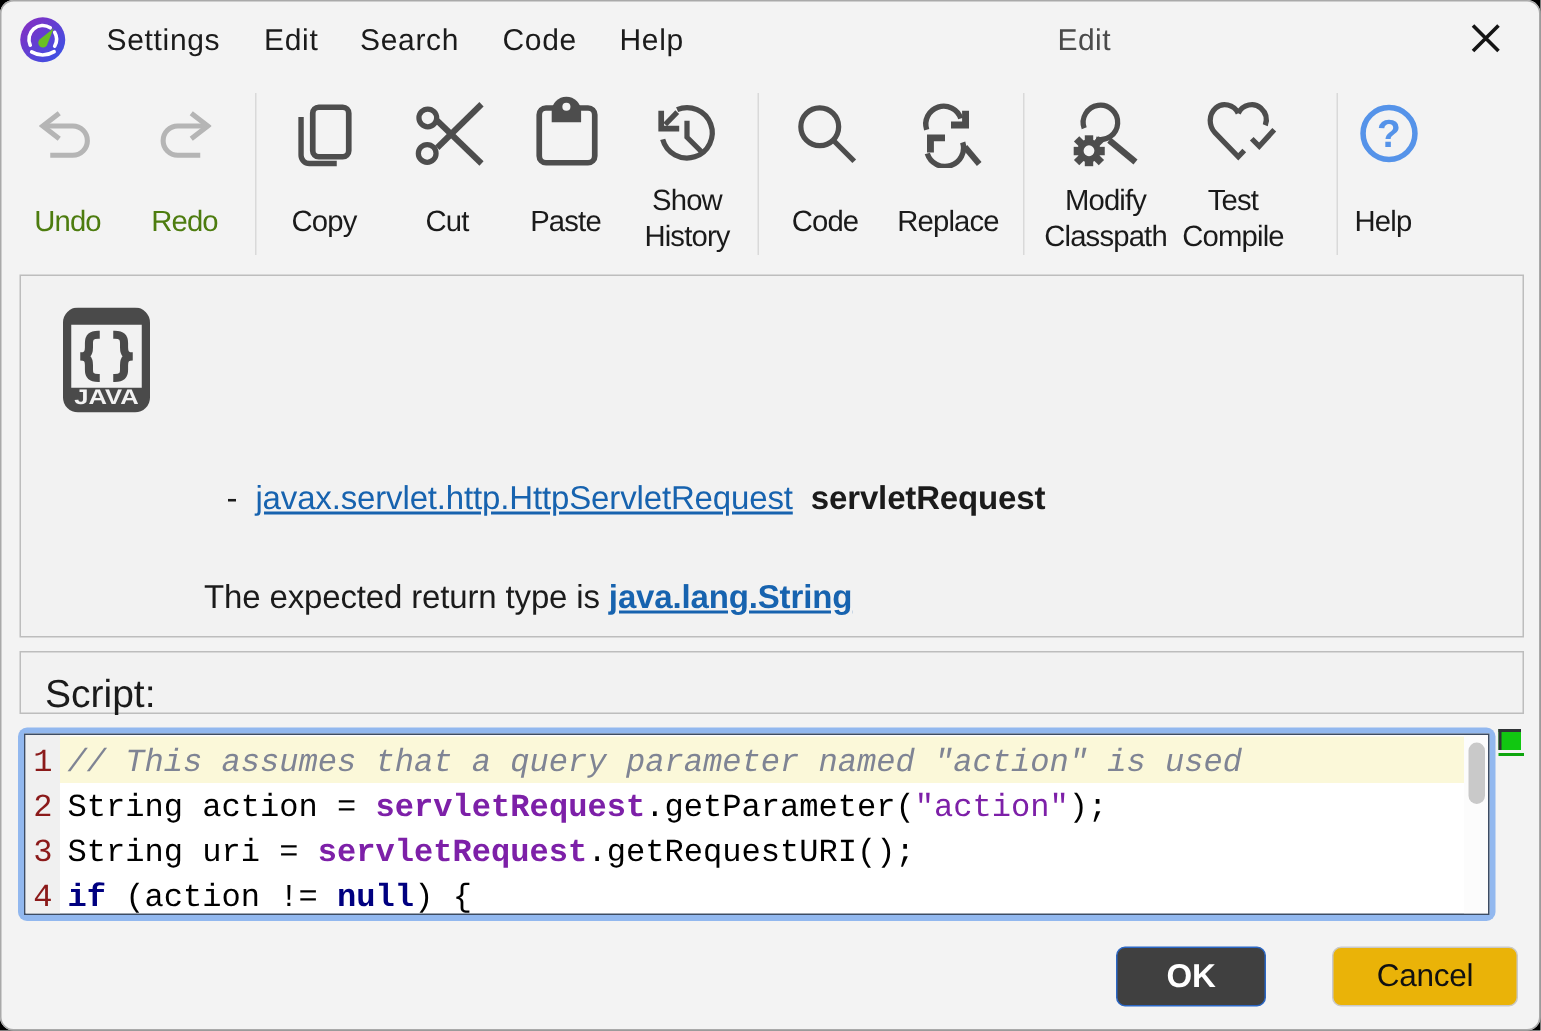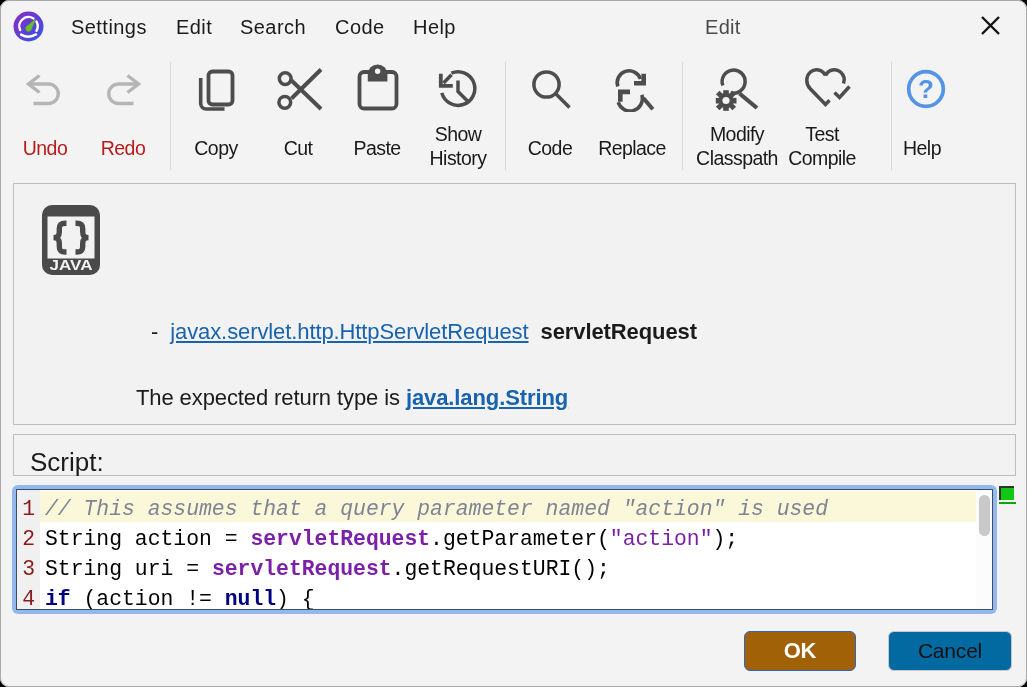--- a/index.html
+++ b/index.html
@@ -8,21 +8,21 @@
 .win{position:absolute;left:0;top:0;width:1027px;height:687px;background:#f3f3f3;
   border-radius:9px;}
 .winborder{position:absolute;left:0;top:0;width:1025px;height:685px;
   border:1px solid #a9a9a9;border-radius:9px;pointer-events:none;z-index:50;}
 .abs{position:absolute;}
 .menuitem{position:absolute;top:13px;font-size:20px;color:#1b1b1b;line-height:28px;white-space:nowrap;letter-spacing:0.45px;}
 .title{position:absolute;top:13px;left:705px;font-size:20px;color:#4a4a4a;line-height:28px;letter-spacing:0.3px;}
 .sep{position:absolute;width:1px;top:62px;height:108px;background:#d9d9d9;}
 .tlabel{position:absolute;font-size:19.5px;color:#1a1a1a;white-space:nowrap;text-align:center;
   transform:translateX(-50%);line-height:24px;letter-spacing:-0.55px;}
-.tlabel.dis{color:#b91c1c;}
+.tlabel.dis{color:#4d7c0f;}
 .panel{position:absolute;left:13px;width:1003px;border:1px solid #bdbdbd;background:#f2f2f2;box-sizing:border-box;}
 .itext{position:absolute;font-size:22px;color:#1b1b1b;letter-spacing:-0.1px;white-space:nowrap;line-height:26px;}
 .slabel{position:absolute;font-size:26px;color:#1b1b1b;white-space:nowrap;}
 a.lnk{color:#1763af;text-decoration:underline;}
 .code{font-family:"Liberation Mono",monospace;font-size:21.4px;white-space:pre;}
 </style>
 </head>
 <body>
 <div class="win">
 
@@ -181,19 +181,19 @@
     <div class="abs" style="left:0;top:0;width:23px;height:119px;background:#f0f0f0;"></div>
     <div class="abs" style="left:23px;top:1px;width:936px;height:31px;background:#fbf8d9;"></div>
     <div class="code abs" style="left:0px;top:4px;line-height:30px;color:#8b1a1a;text-align:right;width:18px;">1<br>2<br>3<br>4</div>
     <div class="code abs" style="left:28px;top:4px;line-height:30px;color:#000;"><span style="color:#7f8494;font-style:italic">// This assumes that a query parameter named "action" is used</span><br>String action = <b style="color:#7d20a8">servletRequest</b>.getParameter(<span style="color:#7d20a8">"action"</span>);<br>String uri = <b style="color:#7d20a8">servletRequest</b>.getRequestURI();<br><b style="color:#000080">if</b> (action != <b style="color:#000080">null</b>) {</div>
     <div class="abs" style="left:959px;top:0;width:18px;height:119px;background:#fcfcfc;"></div>
     <div class="abs" style="left:962px;top:5px;width:11px;height:41px;background:#c9c9c9;border-radius:6px;"></div>
   </div>
   <div class="abs" style="left:999px;top:485.5px;width:15px;height:14.5px;background:#11c711;border-top:2px solid #2f3336;border-left:2px solid #2f3336;box-sizing:border-box;"></div>
   <div class="abs" style="left:999px;top:502px;width:17px;height:2px;background:#0da50d;"></div>
 
-  <div class="abs" style="left:744px;top:631px;width:112px;height:40px;background:#a16207;border:1px solid #2a66c4;border-radius:6px;box-sizing:border-box;
+  <div class="abs" style="left:744px;top:631px;width:100px;height:40px;background:#404040;border:1px solid #2a66c4;border-radius:6px;box-sizing:border-box;
      color:#fff;font-weight:bold;font-size:22px;text-align:center;line-height:38px;letter-spacing:-0.2px;">OK</div>
-  <div class="abs" style="left:888px;top:631px;width:124px;height:40px;background:#0369a1;border:1px solid #c9c9c9;border-radius:6px;box-sizing:border-box;
+  <div class="abs" style="left:888px;top:631px;width:124px;height:40px;background:#eab308;border:1px solid #c9c9c9;border-radius:6px;box-sizing:border-box;
      color:#111;font-size:21px;text-align:center;line-height:38px;letter-spacing:-0.2px;">Cancel</div>
 
   <div class="winborder"></div>
 </div>
 
 </body></html>

